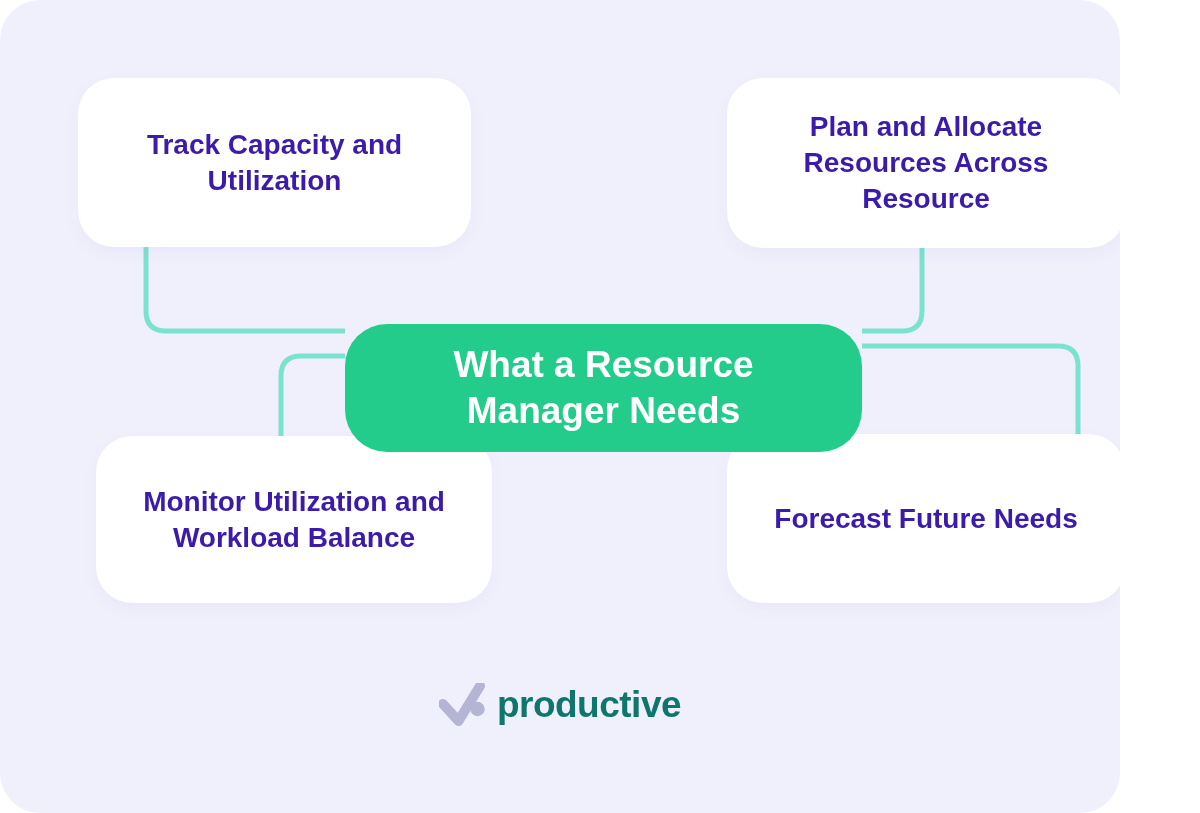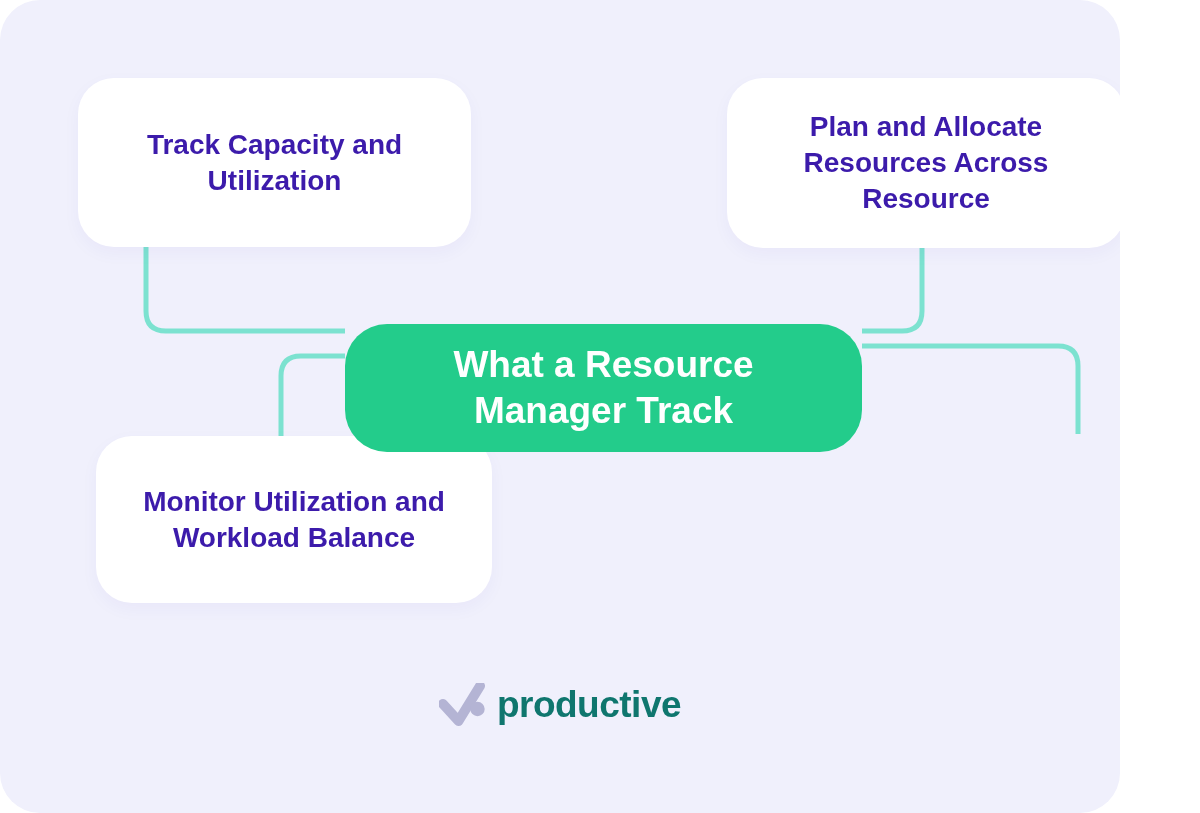--- a/index.html
+++ b/index.html
@@ -105,28 +105,31 @@
   </div>
 
   <div class="node node--tr">
     <span class="line">Plan and Allocate</span>
     <span class="line">Resources Across</span>
     <span class="line">Resource</span>
   </div>
 
   <div class="center-node">
     <span class="line">What a Resource</span>
-    <span class="line">Manager Track</span>
+    <span class="line">Manager Needs</span>
   </div>
 
   <div class="node node--bl">
     <span class="line">Monitor Utilization and</span>
     <span class="line">Workload Balance</span>
   </div>
 
+  <div class="node node--br">
+    <span class="line">Forecast Future Needs</span>
+  </div>
 
   <div class="logo">
     <svg class="logo-mark" width="47" height="43" viewBox="0 0 47 43" fill="none" xmlns="http://www.w3.org/2000/svg">
       <path d="M4 21 L19.5 38 L41 3" stroke-width="10" stroke-linecap="round" stroke-linejoin="round" fill="none" stroke="#B4B4D4"></path>
       <circle cx="38.5" cy="26" r="7.2" fill="#B4B4D4"></circle>
     </svg>
     <span class="logo-text">productive</span>
   </div>
 
 </div>

